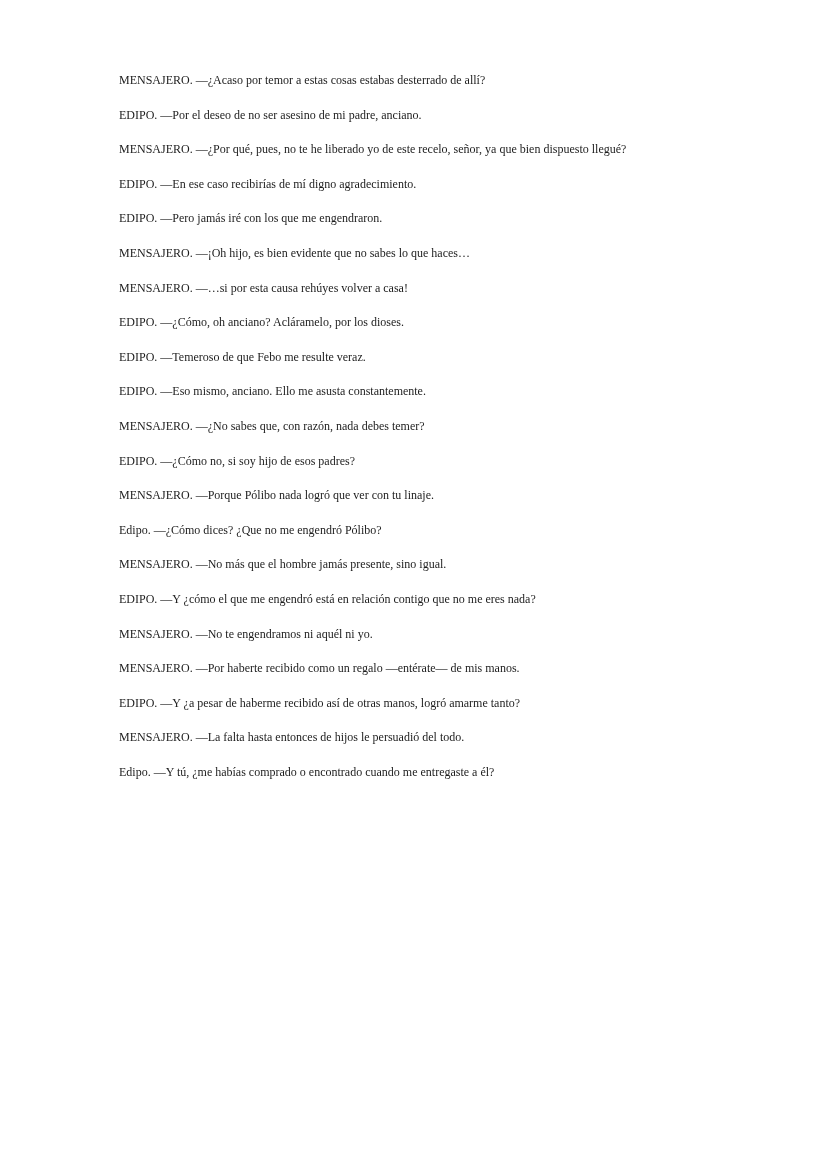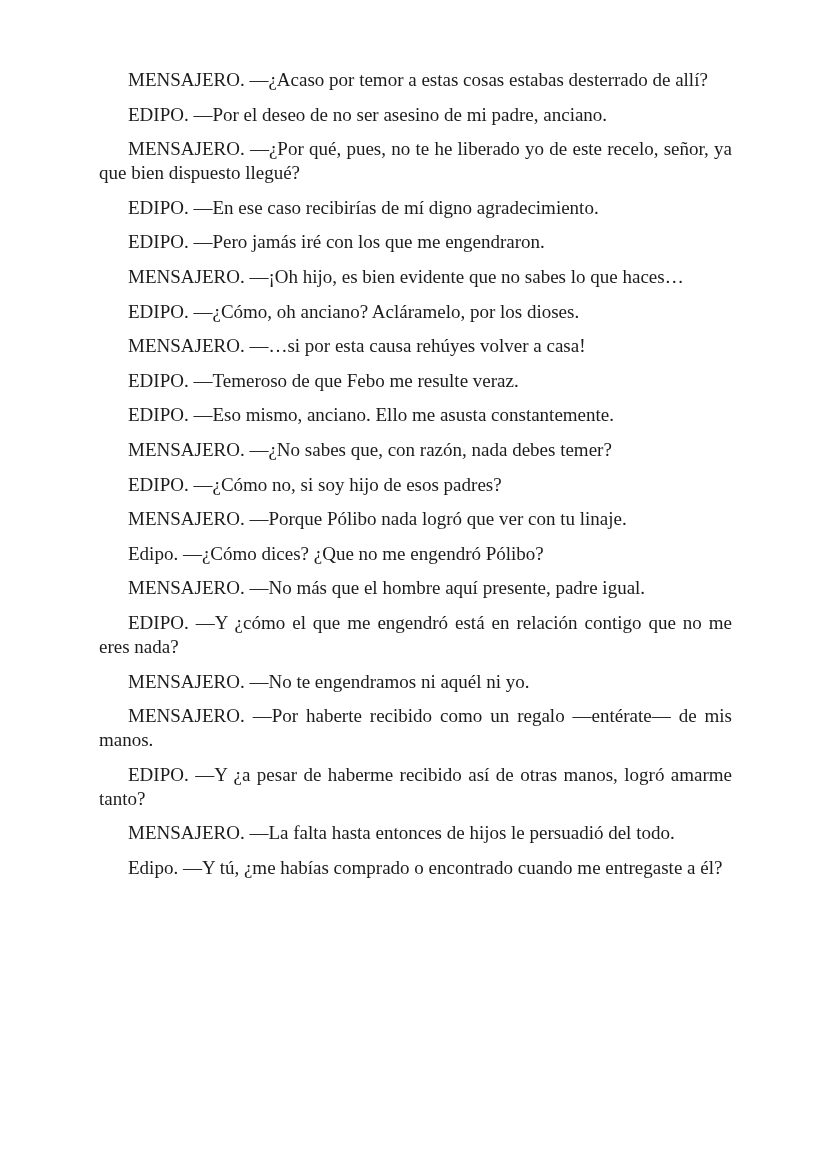--- a/index.html
+++ b/index.html
@@ -8,25 +8,25 @@
       background: #ffffff;
     }
     body {
       width: 828px;
       height: 1171px;
       overflow: hidden;
       position: relative;
     }
     .page {
       position: absolute;
-      left: 99px;
+      left: 90px;
       top: 68px;
       width: 633px;
       font-family: "Liberation Serif", "DejaVu Serif", serif;
-      font-size: 19px;
+      font-size: 12px;
       line-height: 24px;
       color: #1c1c1c;
     }
     .para {
       margin: 0 0 10.6px 0;
       text-indent: 29px;
       text-align: justify;
     }
     .speaker { }
     .speech { }
@@ -34,28 +34,28 @@
 </head>
 <body>
 
 <div class="page">
   <p class="para"><span class="speaker">MENSAJERO.</span> <span class="speech">—¿Acaso por temor a estas cosas estabas desterrado de allí?</span></p>
   <p class="para"><span class="speaker">EDIPO.</span> <span class="speech">—Por el deseo de no ser asesino de mi padre, anciano.</span></p>
   <p class="para"><span class="speaker">MENSAJERO.</span> <span class="speech">—¿Por qué, pues, no te he liberado yo de este recelo, señor, ya que bien dispuesto llegué?</span></p>
   <p class="para"><span class="speaker">EDIPO.</span> <span class="speech">—En ese caso recibirías de mí digno agradecimiento.</span></p>
   <p class="para"><span class="speaker">EDIPO.</span> <span class="speech">—Pero jamás iré con los que me engendraron.</span></p>
   <p class="para"><span class="speaker">MENSAJERO.</span> <span class="speech">—¡Oh hijo, es bien evidente que no sabes lo que haces…</span></p>
+  <p class="para"><span class="speaker">MENSAJERO.</span> <span class="speech">—…si por esta causa rehúyes volver a casa!</span></p>
   <p class="para"><span class="speaker">EDIPO.</span> <span class="speech">—¿Cómo, oh anciano? Acláramelo, por los dioses.</span></p>
-  <p class="para"><span class="speaker">MENSAJERO.</span> <span class="speech">—…si por esta causa rehúyes volver a casa!</span></p>
   <p class="para"><span class="speaker">EDIPO.</span> <span class="speech">—Temeroso de que Febo me resulte veraz.</span></p>
   <p class="para"><span class="speaker">EDIPO.</span> <span class="speech">—Eso mismo, anciano. Ello me asusta constantemente.</span></p>
   <p class="para"><span class="speaker">MENSAJERO.</span> <span class="speech">—¿No sabes que, con razón, nada debes temer?</span></p>
   <p class="para"><span class="speaker">EDIPO.</span> <span class="speech">—¿Cómo no, si soy hijo de esos padres?</span></p>
   <p class="para"><span class="speaker">MENSAJERO.</span> <span class="speech">—Porque Pólibo nada logró que ver con tu linaje.</span></p>
   <p class="para"><span class="speaker">Edipo.</span> <span class="speech">—¿Cómo dices? ¿Que no me engendró Pólibo?</span></p>
-  <p class="para"><span class="speaker">MENSAJERO.</span> <span class="speech">—No más que el hombre aquí presente, padre igual.</span></p>
+  <p class="para"><span class="speaker">MENSAJERO.</span> <span class="speech">—No más que el hombre jamás presente, sino igual.</span></p>
   <p class="para"><span class="speaker">EDIPO.</span> <span class="speech">—Y ¿cómo el que me engendró está en relación contigo que no me eres nada?</span></p>
   <p class="para"><span class="speaker">MENSAJERO.</span> <span class="speech">—No te engendramos ni aquél ni yo.</span></p>
   <p class="para"><span class="speaker">MENSAJERO.</span> <span class="speech">—Por haberte recibido como un regalo —entérate— de mis manos.</span></p>
   <p class="para"><span class="speaker">EDIPO.</span> <span class="speech">—Y ¿a pesar de haberme recibido así de otras manos, logró amarme tanto?</span></p>
   <p class="para"><span class="speaker">MENSAJERO.</span> <span class="speech">—La falta hasta entonces de hijos le persuadió del todo.</span></p>
   <p class="para"><span class="speaker">Edipo.</span> <span class="speech">—Y tú, ¿me habías comprado o encontrado cuando me entregaste a él?</span></p>
 </div>
 
 </body></html>

